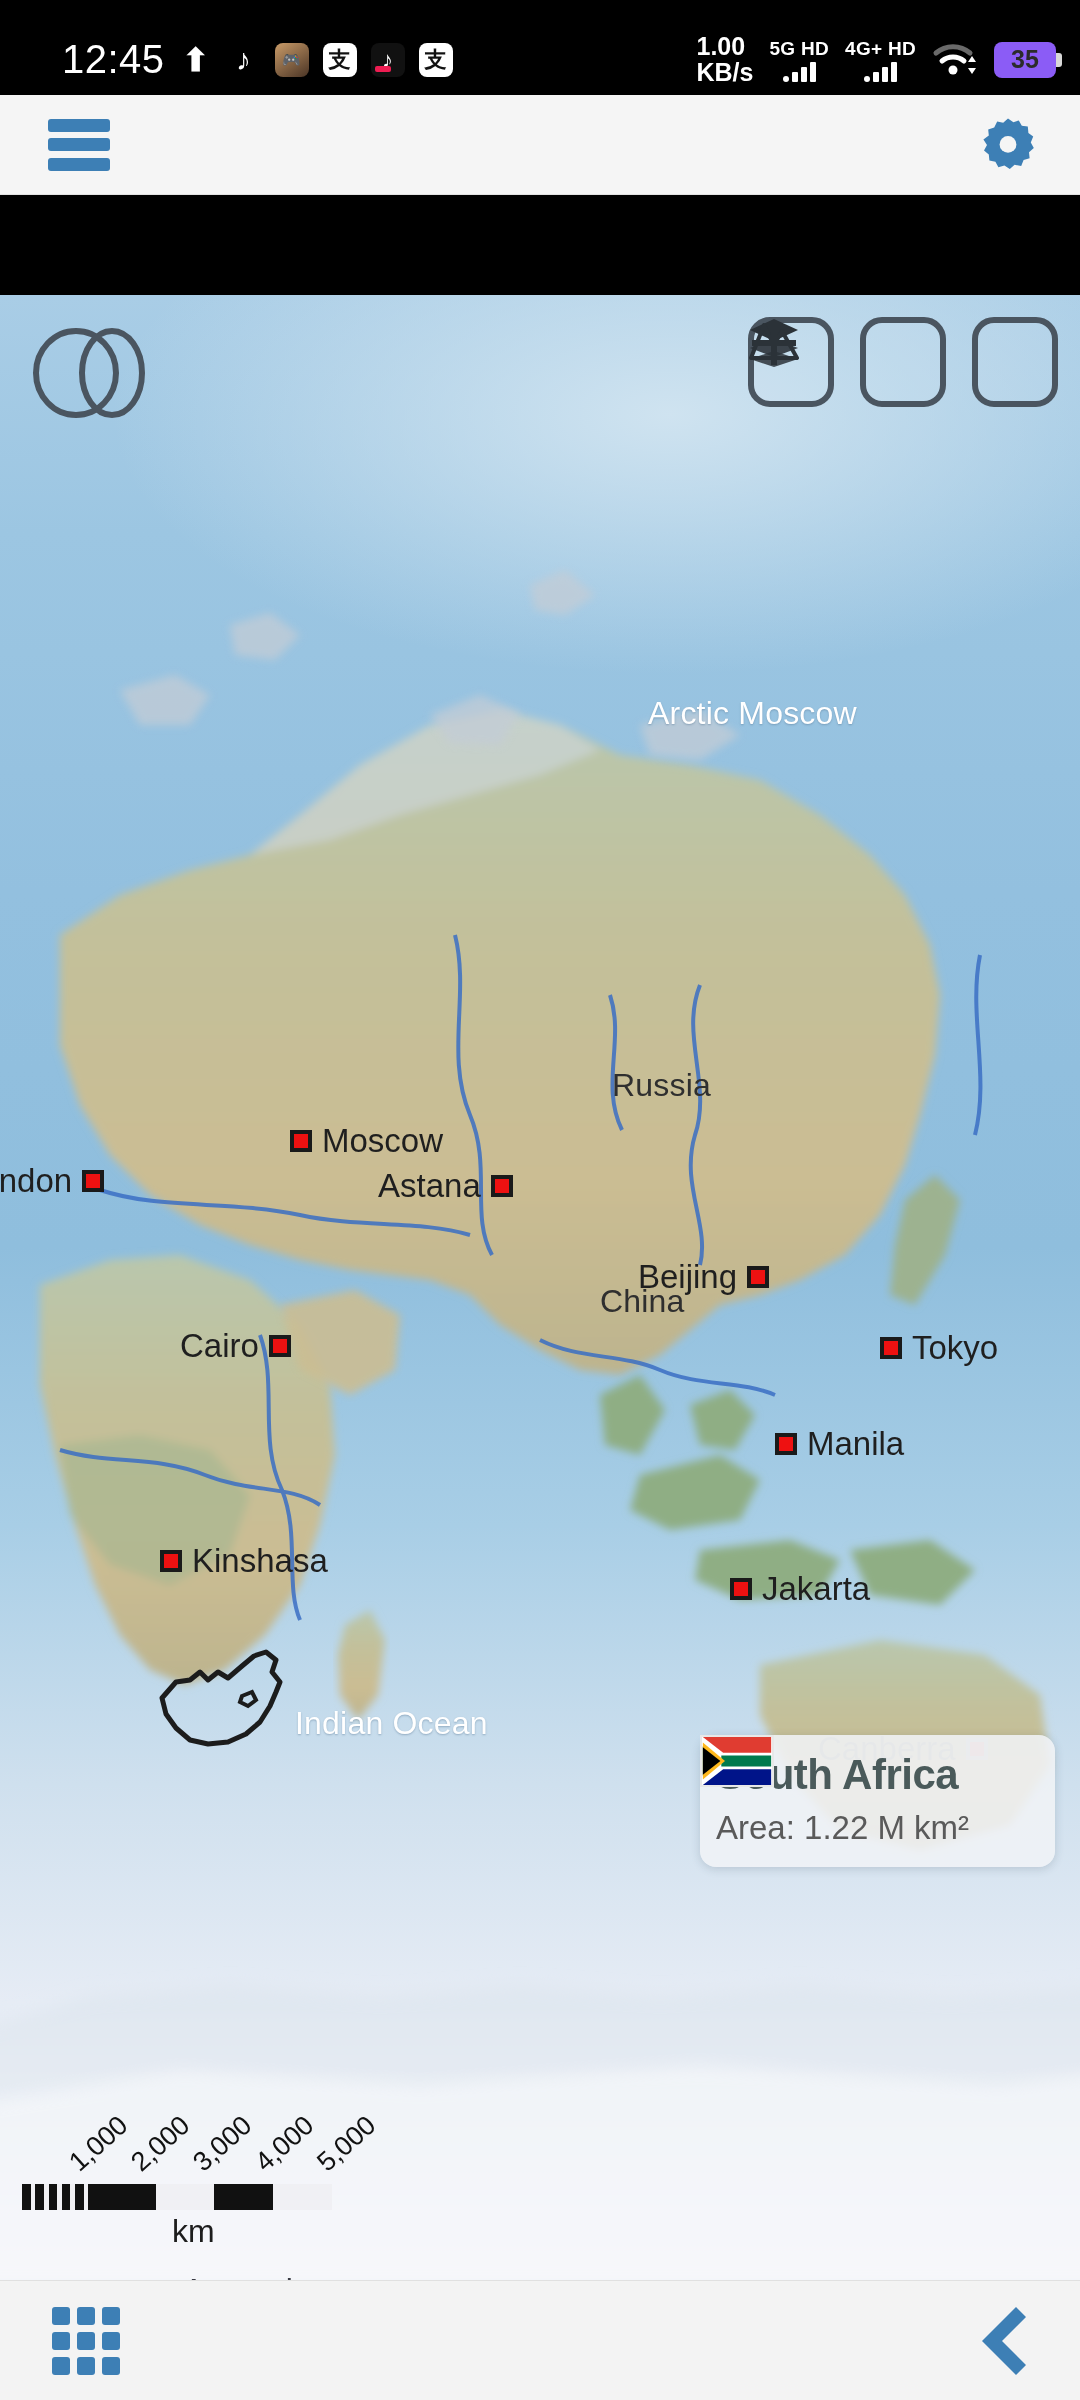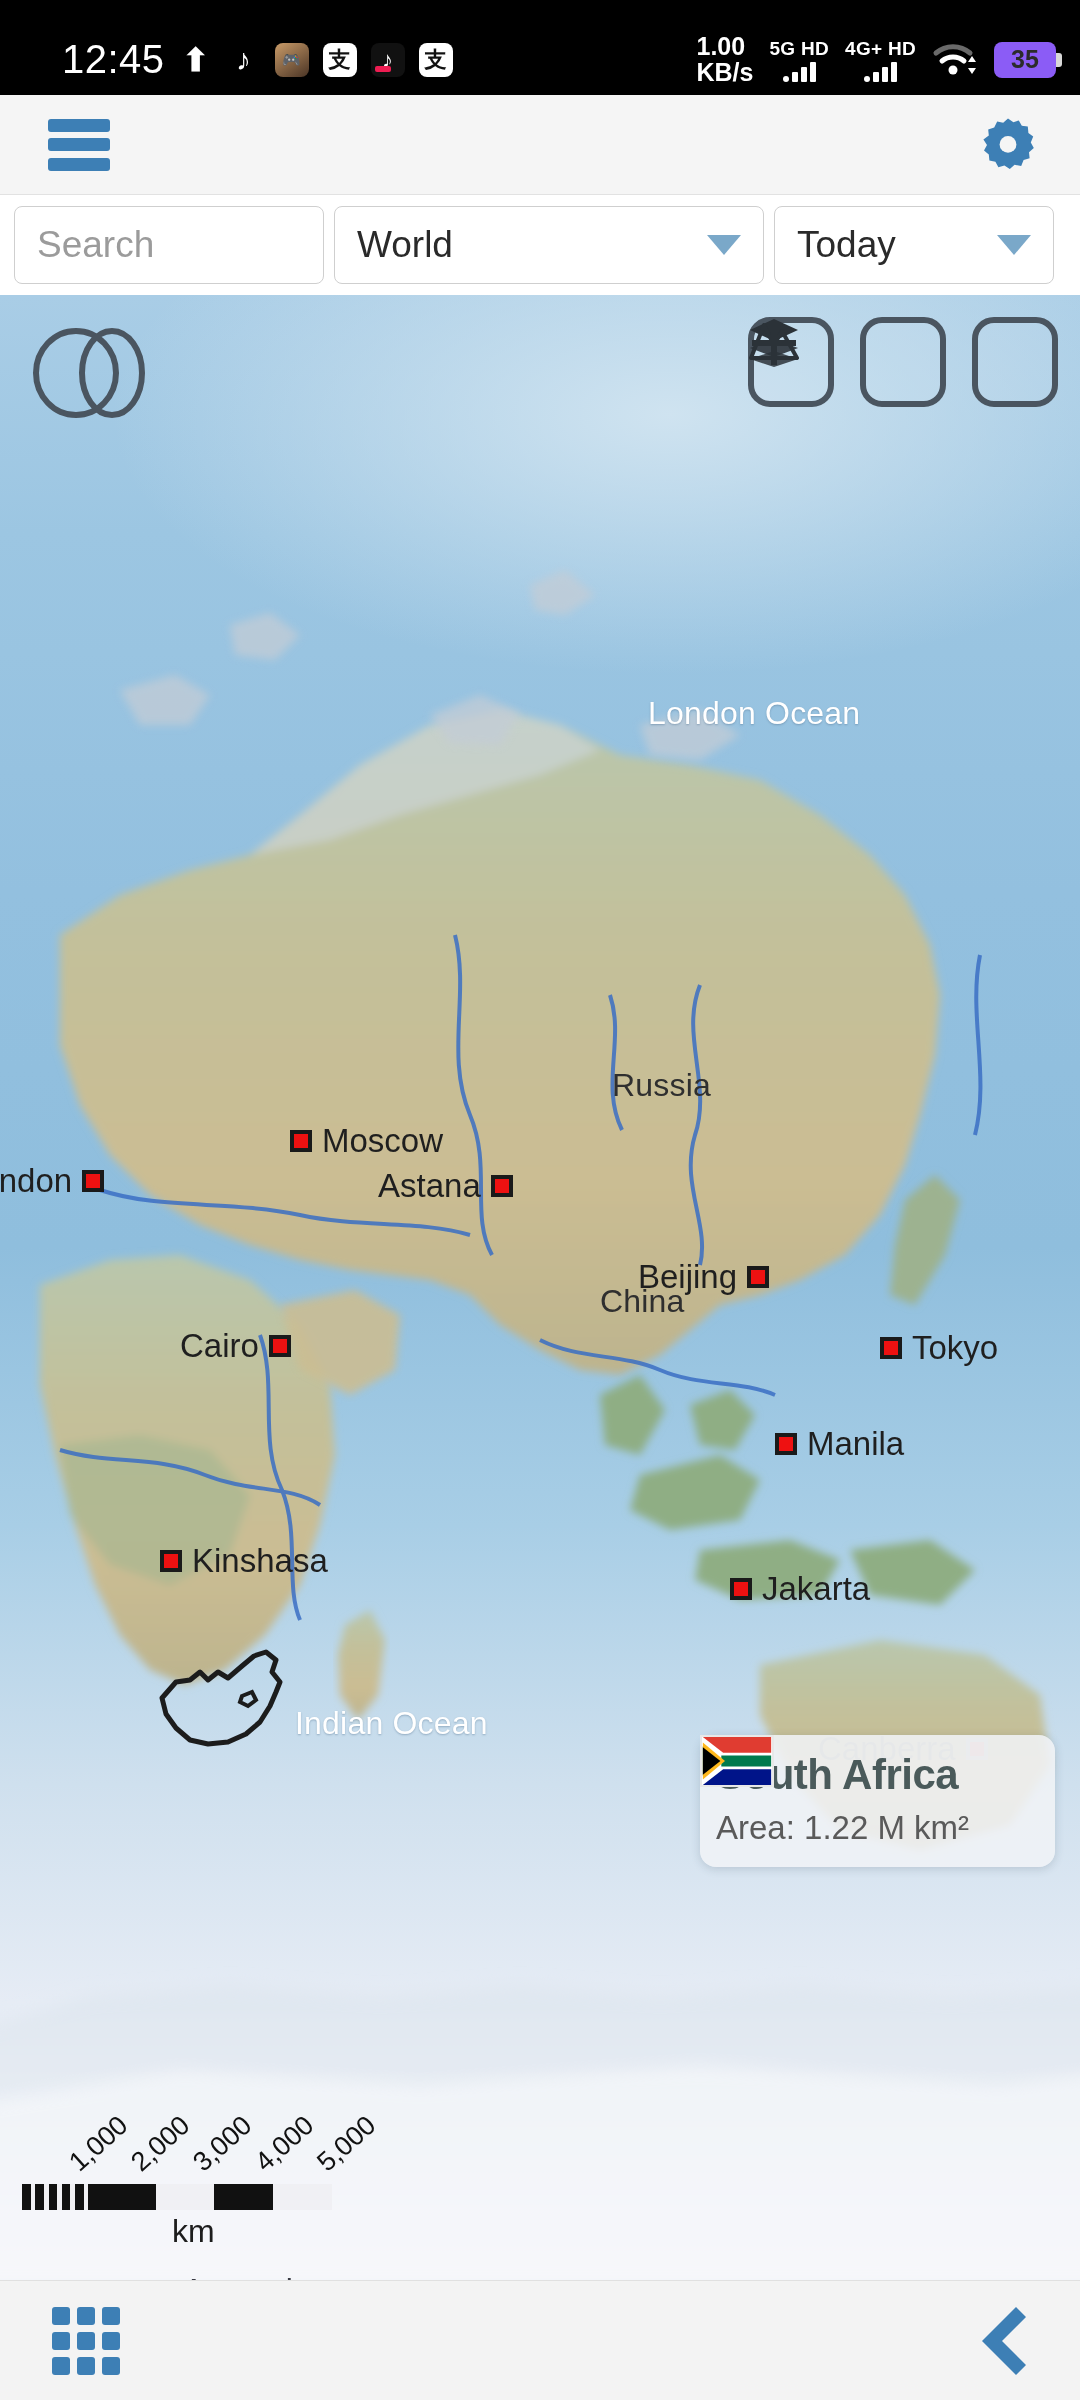--- a/index.html
+++ b/index.html
@@ -206,33 +206,20 @@
       <span></span>
         <span></span>
         <span></span>
     </div>
     <svg class="gear" viewBox="0 0 100 100">
       <path fill="#3d7fb5" d="M50 6 L59 12 L68 9 L73 18 L83 19 L84 30 L92 36 L88 46 L93 55 L85 62 L86 72 L76 75 L72 85 L61 83 L53 90 L44 84 L34 87 L29 78 L19 76 L18 66 L10 59 L15 50 L9 41 L18 34 L17 24 L27 21 L32 11 L42 13 Z"></path>
       <circle cx="50" cy="49" r="14" fill="#f5f5f5"></circle>
     </svg>
   </div>
 
-  <div class="searchrow">
-    <div class="field search">
-      <span>Search</span>
-    </div>
-    <div class="field dropdown world">
-      <span>World</span>
-      <span class="caret"></span>
-    </div>
-    <div class="field dropdown today">
-      <span>Today</span>
-      <span class="caret"></span>
-    </div>
-  </div>
 
   <div class="map">
 
     <svg viewBox="0 0 1080 1985" preserveAspectRatio="none">
       <defs>
         <linearGradient id="landg" x1="0" y1="0" x2="0" y2="1">
           <stop offset="0%" stop-color="#b9c7ad"></stop>
           <stop offset="35%" stop-color="#c3c09a"></stop>
           <stop offset="70%" stop-color="#cbbd93"></stop>
           <stop offset="100%" stop-color="#bdb48e"></stop>
@@ -297,21 +284,21 @@
         <path d="M700 690 C680 740, 712 790, 695 840 C680 890, 710 930, 700 970"></path>
         <path d="M610 700 C625 745, 600 790, 622 835"></path>
         <path d="M260 1040 C278 1090, 258 1145, 282 1195 C300 1240, 285 1290, 300 1325"></path>
         <path d="M60 1155 C110 1170, 155 1160, 205 1180 C250 1198, 290 1190, 320 1210"></path>
         <path d="M540 1045 C580 1065, 620 1058, 660 1075 C700 1092, 740 1085, 775 1100"></path>
         <path d="M100 895 C160 915, 230 905, 300 920 C360 933, 420 925, 470 940"></path>
         <path d="M980 660 C968 720, 990 780, 975 840"></path>
       </g>
     </svg>
 
-    <div class="maplabel ocean" style="left:648px; top:400px;">London Ocean</div>
+    <div class="maplabel ocean" style="left:648px; top:400px;">Arctic Moscow</div>
     <div class="maplabel ocean" style="left:295px; top:1410px;">Indian Ocean</div>
 
     <div class="maplabel land" style="left:612px; top:772px;">Russia</div>
     <div class="maplabel land" style="left:600px; top:988px;">China</div>
     <div class="maplabel ice" style="left:183px; top:1977px;">Antarctica</div>
 
     <div class="city rtl" style="left:-38px; top:867px;">
       <span class="dot"></span>
       <span>London</span>
     </div>

